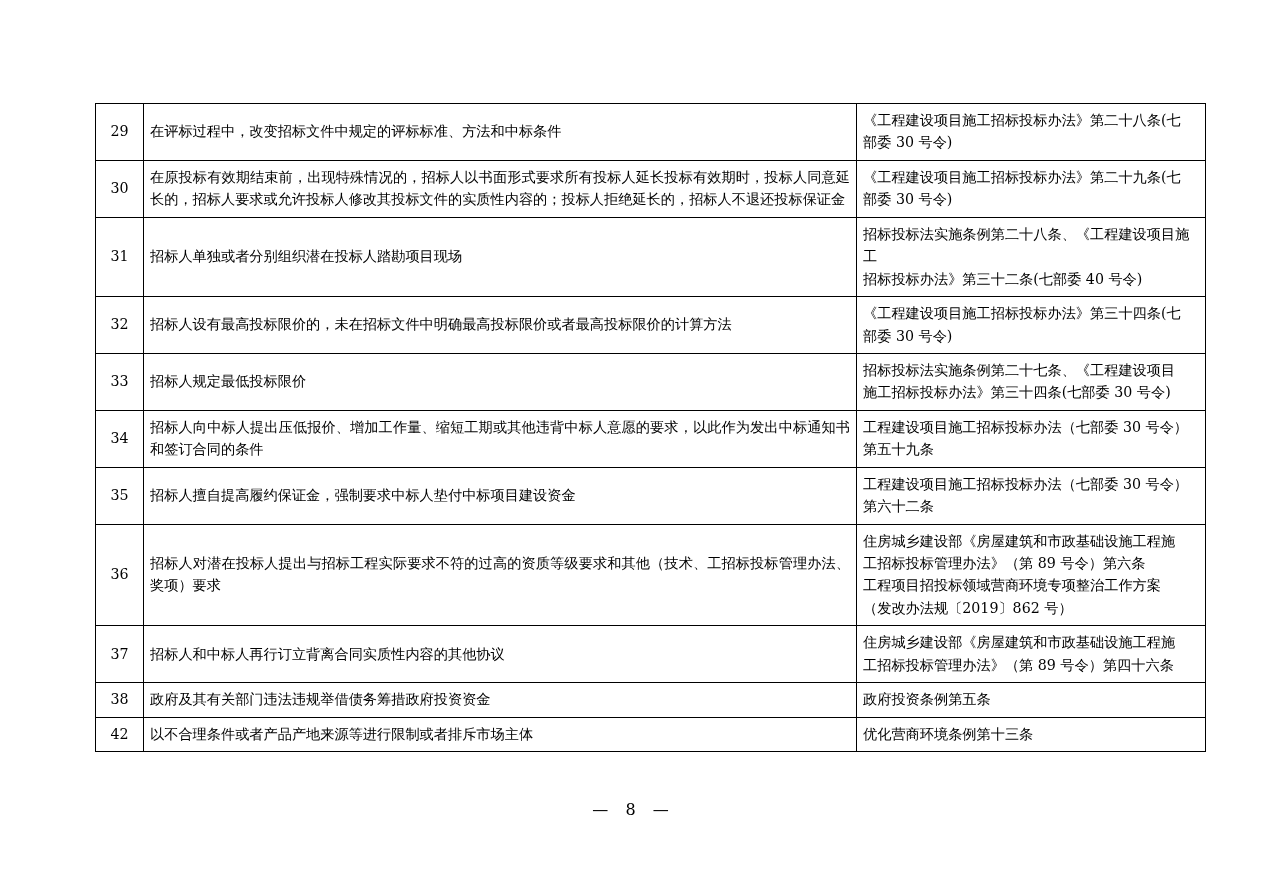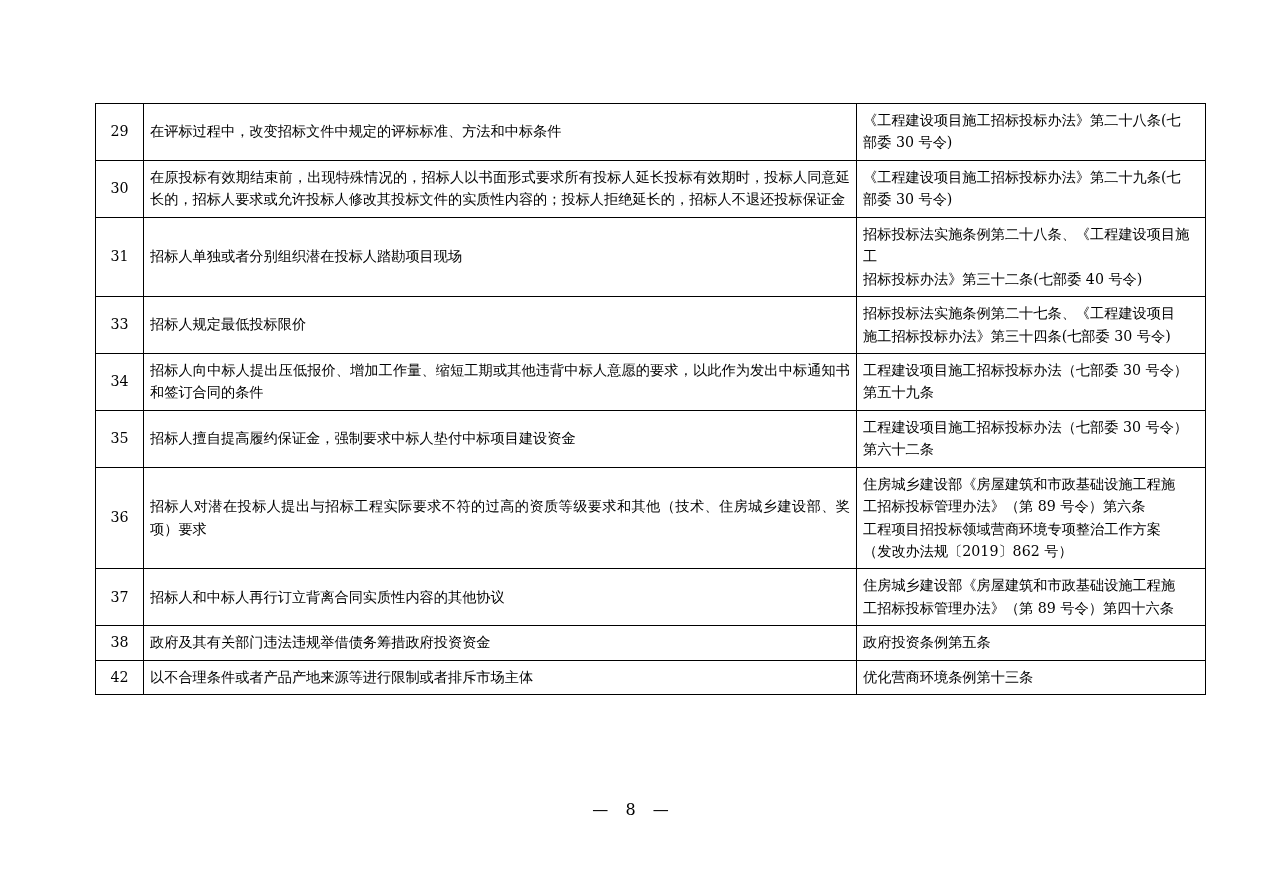--- a/index.html
+++ b/index.html
@@ -101,20 +101,28 @@
         </tr>
         <tr>
           <td class="num">31</td>
           <td class="item">招标人单独或者分别组织潜在投标人踏勘项目现场</td>
           <td class="basis">
             <span class="cell-line">招标投标法实施条例第二十八条、《工程建设项目施工</span>
             <span class="cell-line">招标投标办法》第三十二条(七部委 40 号令)</span>
           </td>
         </tr>
         <tr>
+          <td class="num">32</td>
+          <td class="item">招标人设有最高投标限价的，未在招标文件中明确最高投标限价或者最高投标限价的计算方法</td>
+          <td class="basis">
+            <span class="cell-line">《工程建设项目施工招标投标办法》第三十四条(七</span>
+            <span class="cell-line">部委 30 号令)</span>
+          </td>
+        </tr>
+        <tr>
           <td class="num">33</td>
           <td class="item">招标人规定最低投标限价</td>
           <td class="basis">
             <span class="cell-line">招标投标法实施条例第二十七条、《工程建设项目</span>
             <span class="cell-line">施工招标投标办法》第三十四条(七部委 30 号令)</span>
           </td>
         </tr>
         <tr>
           <td class="num">34</td>
           <td class="item">招标人向中标人提出压低报价、增加工作量、缩短工期或其他违背中标人意愿的要求，以此作为发出中标通知书和签订合同的条件</td>
@@ -126,21 +134,21 @@
         <tr>
           <td class="num">35</td>
           <td class="item">招标人擅自提高履约保证金，强制要求中标人垫付中标项目建设资金</td>
           <td class="basis">
             <span class="cell-line">工程建设项目施工招标投标办法（七部委 30 号令）</span>
             <span class="cell-line">第六十二条</span>
           </td>
         </tr>
         <tr>
           <td class="num">36</td>
-          <td class="item">招标人对潜在投标人提出与招标工程实际要求不符的过高的资质等级要求和其他（技术、住房城乡建设部、奖项）要求</td>
+          <td class="item">招标人对潜在投标人提出与招标工程实际要求不符的过高的资质等级要求和其他（技术、工招标投标管理办法、奖项）要求</td>
           <td class="basis">
             <span class="cell-line">住房城乡建设部《房屋建筑和市政基础设施工程施</span>
             <span class="cell-line">工招标投标管理办法》（第 89 号令）第六条</span>
             <span class="cell-line">工程项目招投标领域营商环境专项整治工作方案</span>
             <span class="cell-line">（发改办法规〔2019〕862 号）</span>
           </td>
         </tr>
         <tr>
           <td class="num">37</td>
           <td class="item">招标人和中标人再行订立背离合同实质性内容的其他协议</td>

